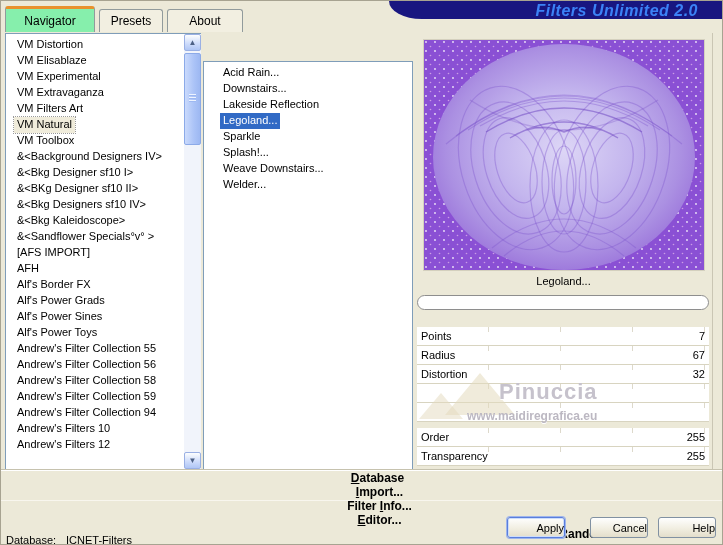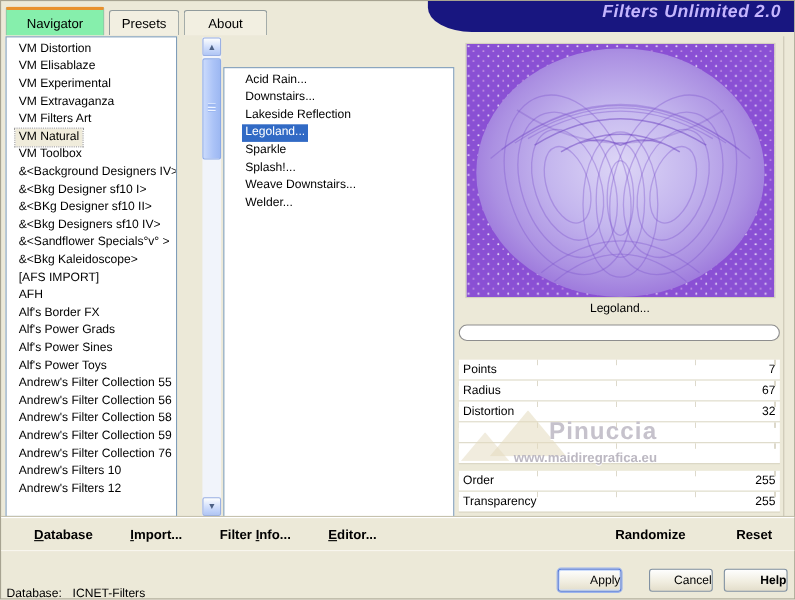--- a/index.html
+++ b/index.html
@@ -8,27 +8,27 @@
        border:1px solid #a7a391;}
   
   #tabstrip{position:absolute;left:0;top:0;width:390px;height:31px;}
   .tab{position:absolute;top:8px;height:23px;background:#f2efe1;border:1px solid #919b9c;
        border-bottom:none;border-radius:3px 3px 0 0;font-size:12px;color:#000;
        display:flex;align-items:center;justify-content:center;}
   .tab.active{top:5px;height:26px;background:#86efac;border-top:3px solid #e8912d;z-index:2;}
   #tab-nav{left:4px;width:90px;}
   #tab-presets{left:98px;width:64px;}
   #tab-about{left:166px;width:76px;}
-  #titlebar{position:absolute;left:388px;right:0;top:0;height:28px;background:#181680;
-            border-bottom-left-radius:40px 22px;color:#c4b5fd;font-size:16px;font-weight:bold;
-            font-style:italic;text-align:right;padding:1px 12px 0 0;letter-spacing:.5px;}
+  #titlebar{position:absolute;left:388px;right:0;top:0;height:18px;background:#181680;
+            border-bottom-left-radius:40px 22px;color:#3b82f6;font-size:16px;font-weight:bold;
+            font-style:italic;text-align:right;padding:1px 24px 0 0;letter-spacing:.5px;}
   
   .listbox{position:absolute;top:32px;height:437px;background:#fff;border:1px solid #7f9db9;
            overflow:hidden;font-size:11px;}
-  #leftlist{left:4px;width:156px;padding:3px 20px 0 8px;}
+  #leftlist{left:4px;width:196px;padding:3px 20px 0 8px;}
   #midlist{left:202px;width:210px;padding:3px 6px 0 16px;margin-top:28px;}
   .li-item{height:16px;line-height:15px;width:max-content;max-width:168px;padding:0 3px;
            white-space:nowrap;color:#000;}
   #leftlist .li-item.selected{background:#f0ecdb;outline:1px dotted #9a9a9a;}
   #midlist .li-item.selected{background:#316ac5;color:#fff;}
   
   #vscroll{position:absolute;right:1px;top:1px;bottom:1px;width:17px;background:#f1f4fb;}
   .sb-btn{position:absolute;left:0;width:17px;height:17px;border:1px solid #9ab0e4;border-radius:2px;
           background:linear-gradient(#fdfefe,#cfddfb 55%,#b0c6f5);display:flex;align-items:center;
           justify-content:center;font-size:8px;color:#4d6185;}
@@ -58,34 +58,34 @@
            clip-path:polygon(50% 0,100% 100%,0 100%);}
   #wm-tri2{position:absolute;left:2px;top:42px;width:44px;height:26px;background:#e4dabe;opacity:.5;
            clip-path:polygon(50% 0,100% 100%,0 100%);}
   #wm-name{position:absolute;left:82px;top:28px;font-size:22px;font-weight:bold;color:#c6c2cc;
            letter-spacing:1px;text-shadow:0 1px 0 #fff;}
   #wm-url{position:absolute;left:50px;top:58px;font-size:12px;font-weight:bold;color:#bcb8c2;
           text-shadow:0 1px 0 #fff;}
   
   #toolbar{position:absolute;left:0;top:469px;width:723px;height:31px;background:#ece9d8;
            border-top:1px solid #fff;box-shadow:0 -1px 0 #c6c2ae;border-bottom:1px solid #f8f6ee;
-           display:flex;align-items:center;font-size:12px;font-weight:bold;}
+           display:flex;align-items:center;font-size:12px;font-weight:bold;flex-direction:column;}
   .tbtn{margin-left:34px;cursor:default;white-space:nowrap;}
   .tbtn:first-child{margin-left:30px;}
   .tbtn .u{text-decoration:underline;}
   #tb-right{margin-left:auto;display:flex;gap:46px;padding-right:22px;}
   
   #status{position:absolute;left:5px;top:532px;font-size:11px;line-height:15px;display:grid;
           grid-template-columns:60px auto;}
   .xpbtn{position:absolute;top:516px;width:58px;height:21px;border:1px solid #8191a2;border-radius:3px;
          background:linear-gradient(#fefefe,#f1eee1 55%,#e3decb);font-size:11px;display:flex;
          align-items:center;justify-content:flex-end;}
   #btn-apply{left:506px;border-color:#5a7edc;box-shadow:0 0 0 1px #9db4ec, inset 0 0 0 1px #cdddfb;}
   #btn-cancel{left:589px;}
-  #btn-help{left:657px;font-weight:bold;}
+  #btn-help{left:657px;}
 </style>
 </head>
 <body>
 
 <div id="win">
 
   <div id="tabstrip">
     <div class="tab active" id="tab-nav">
       <span>Navigator</span>
     </div>
@@ -105,33 +105,33 @@
       <div class="li-item">VM Elisablaze</div>
       <div class="li-item">VM Experimental</div>
       <div class="li-item">VM Extravaganza</div>
       <div class="li-item">VM Filters Art</div>
       <div class="li-item selected">VM Natural</div>
       <div class="li-item">VM Toolbox</div>
       <div class="li-item">&amp;&lt;Background Designers IV&gt;</div>
       <div class="li-item">&amp;&lt;Bkg Designer sf10 I&gt;</div>
       <div class="li-item">&amp;&lt;BKg Designer sf10 II&gt;</div>
       <div class="li-item">&amp;&lt;Bkg Designers sf10 IV&gt;</div>
+      <div class="li-item">&amp;&lt;Bkg Kaleidoscope&gt;</div>
       <div class="li-item">&amp;&lt;Sandflower Specials°v° &gt;</div>
-      <div class="li-item">&amp;&lt;Bkg Kaleidoscope&gt;</div>
       <div class="li-item">[AFS IMPORT]</div>
       <div class="li-item">AFH</div>
       <div class="li-item">Alf's Border FX</div>
       <div class="li-item">Alf's Power Grads</div>
       <div class="li-item">Alf's Power Sines</div>
       <div class="li-item">Alf's Power Toys</div>
       <div class="li-item">Andrew's Filter Collection 55</div>
       <div class="li-item">Andrew's Filter Collection 56</div>
       <div class="li-item">Andrew's Filter Collection 58</div>
       <div class="li-item">Andrew's Filter Collection 59</div>
-      <div class="li-item">Andrew's Filter Collection 76</div>
+      <div class="li-item">Andrew's Filter Collection 94</div>
       <div class="li-item">Andrew's Filters 10</div>
       <div class="li-item">Andrew's Filters 12</div>
     </div>
   <div id="vscroll" style="position:absolute;left:183px;top:33px;bottom:77px;height:435px;">
     <div class="sb-btn" id="sb-up">
       <span>▲</span>
     </div>
     <div id="sb-thumb"></div>
     <div class="sb-btn" id="sb-down">
       <span>▼</span>

